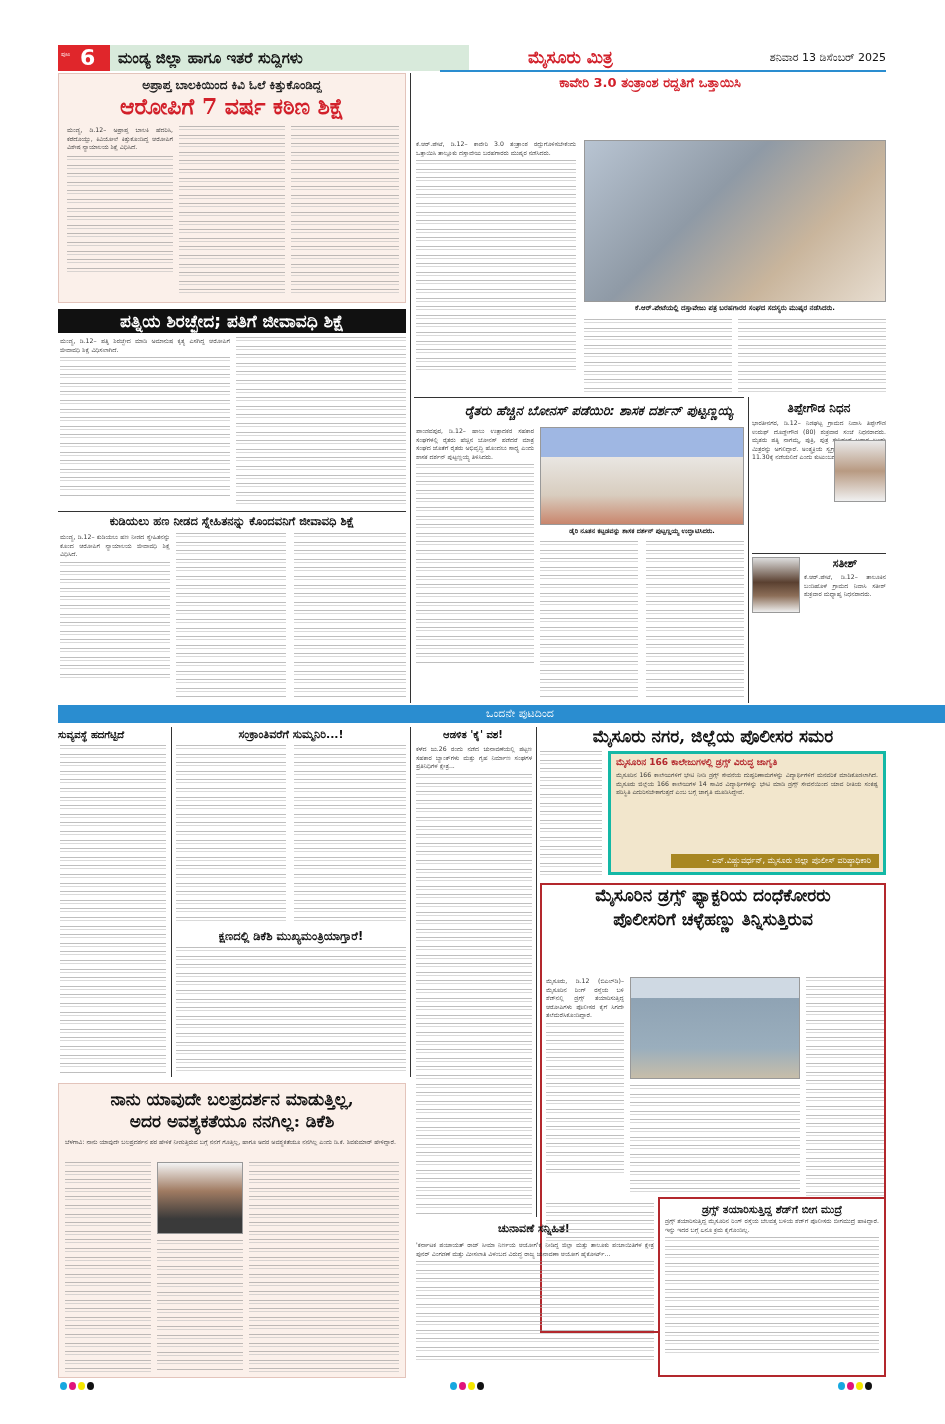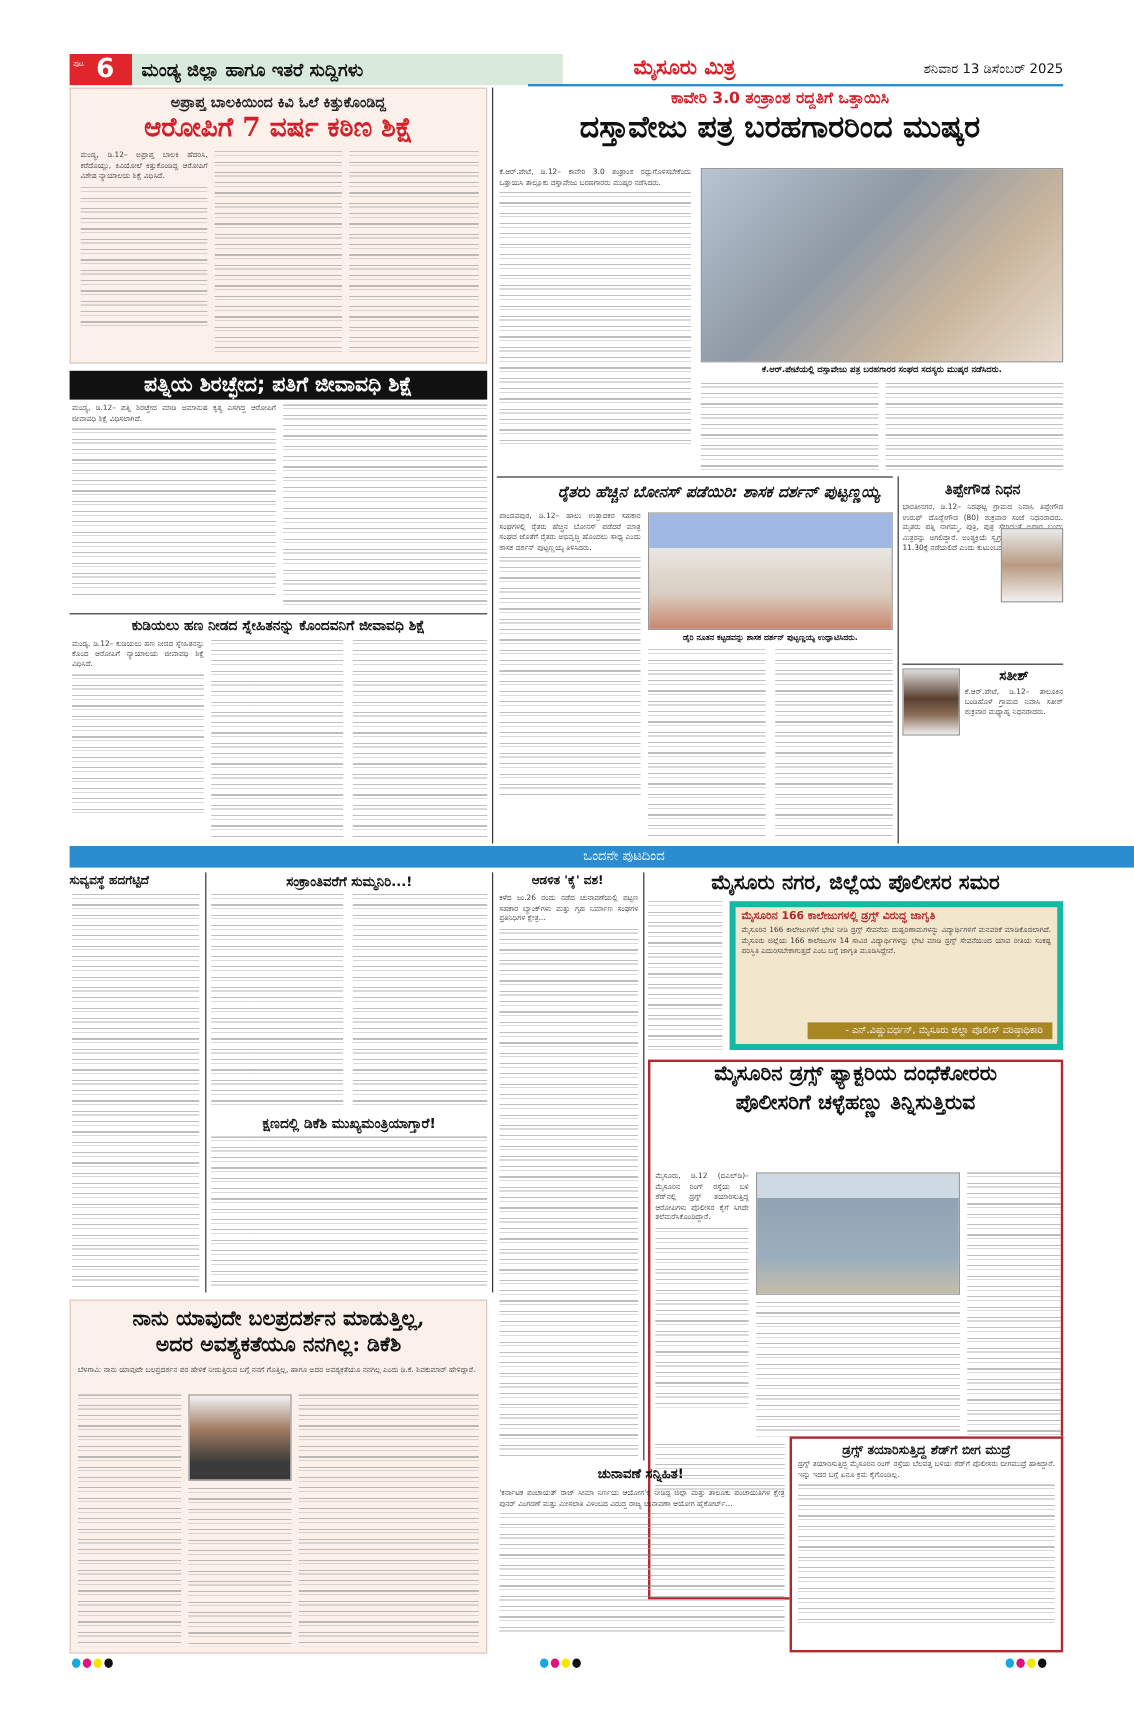--- a/index.html
+++ b/index.html
@@ -19,21 +19,21 @@
   .box-pink { background: #fbf0ea; border: 1px solid #e3c4bb; }
   .kicker { text-align: center; font-size: 12px; font-weight: bold; color: #222; }
   .hl-red { text-align: center; font-size: 26px; font-weight: bold; color: #d2202a; font-family: "DejaVu Serif", serif; }
   .hl-black { text-align: center; font-weight: bold; color: #111; }
   .black-bar { background: #111; color: #fff; text-align: center; font-weight: bold; }
   .photo { background: linear-gradient(135deg, #b8c4d2, #8f9aa6 40%, #c9b59c 70%, #e7ddd0); border: 1px solid #999; }
   .caption { font-size: 7px; text-align: center; color: #111; font-weight: bold; }
   .vrule { position: absolute; width: 1px; background: #333; }
   .hrule { position: absolute; height: 1px; background: #333; }
   .band { background: #2a8dd0; color: #fff; text-align: center; font-size: 11px; line-height: 18px; }
-  .yellow-box { background: #f2e6cc; border: 5px solid #14b8a6; }
+  .yellow-box { background: #f2e6cc; border: 3px solid #14b8a6; }
   .quote-bar { background: #a88722; color: #fff; font-size: 8px; text-align: right; padding-right: 8px; line-height: 14px; }
   .red-box { border: 2px solid #b3282d; background: #fff; }
   .bullet-line { font-size: 8px; color: #c8202a; font-weight: bold; line-height: 12px; }
   .reg { display: inline-block; width: 7px; height: 8px; border-radius: 50%; margin-right: 2px; }
   .regset { position: absolute; top: 1375px; }
 </style>
 </head>
 <body>
 
 <div class="page">
@@ -73,21 +73,20 @@
     <span>ಮಂಡ್ಯ, ಡಿ.12– ಕುಡಿಯಲು ಹಣ ನೀಡದ ಸ್ನೇಹಿತನನ್ನು ಕೊಂದ ಆರೋಪಿಗೆ ನ್ಯಾಯಾಲಯ ಜೀವಾವಧಿ ಶಿಕ್ಷೆ ವಿಧಿಸಿದೆ.</span>
     <div class="fill-lines" style="height:120px;margin-top:3px;"></div>
   </div>
   <div class="abs fill-lines" style="left:118px;top:488px;width:110px;height:166px;"></div>
   <div class="abs fill-lines" style="left:236px;top:488px;width:112px;height:166px;"></div>
 
   <div class="vrule" style="left:352px;top:28px;height:630px;"></div>
 
   <div class="abs" style="left:356px;top:30px;width:472px;">
     <div class="kicker" style="color:#d2202a;font-size:13px;">ಕಾವೇರಿ 3.0 ತಂತ್ರಾಂಶ ರದ್ದತಿಗೆ ಒತ್ತಾಯಿಸಿ</div>
-    <div class="hl-black" style="font-size:25px;line-height:32px;font-family:'DejaVu Serif',serif;">ದಸ್ತಾವೇಜು ಪತ್ರ ಬರಹಗಾರರಿಂದ ಮುಷ್ಕರ</div>
   </div>
   <div class="abs col-text" style="left:358px;top:95px;width:160px;height:250px;">
     <span>ಕೆ.ಆರ್.ಪೇಟೆ, ಡಿ.12– ಕಾವೇರಿ 3.0 ತಂತ್ರಾಂಶ ರದ್ದುಗೊಳಿಸಬೇಕೆಂದು ಒತ್ತಾಯಿಸಿ ತಾಲ್ಲೂಕು ದಸ್ತಾವೇಜು ಬರಹಗಾರರು ಮುಷ್ಕರ ನಡೆಸಿದರು.</span>
     <div class="fill-lines" style="height:210px;margin-top:3px;"></div>
   </div>
   <div class="abs photo" style="left:526px;top:95px;width:302px;height:162px;"></div>
   <div class="abs caption" style="left:526px;top:259px;width:302px;">ಕೆ.ಆರ್.ಪೇಟೆಯಲ್ಲಿ ದಸ್ತಾವೇಜು ಪತ್ರ ಬರಹಗಾರರ ಸಂಘದ ಸದಸ್ಯರು ಮುಷ್ಕರ ನಡೆಸಿದರು.</div>
   <div class="abs fill-lines" style="left:526px;top:274px;width:148px;height:75px;"></div>
   <div class="abs fill-lines" style="left:680px;top:274px;width:148px;height:75px;"></div>
 

